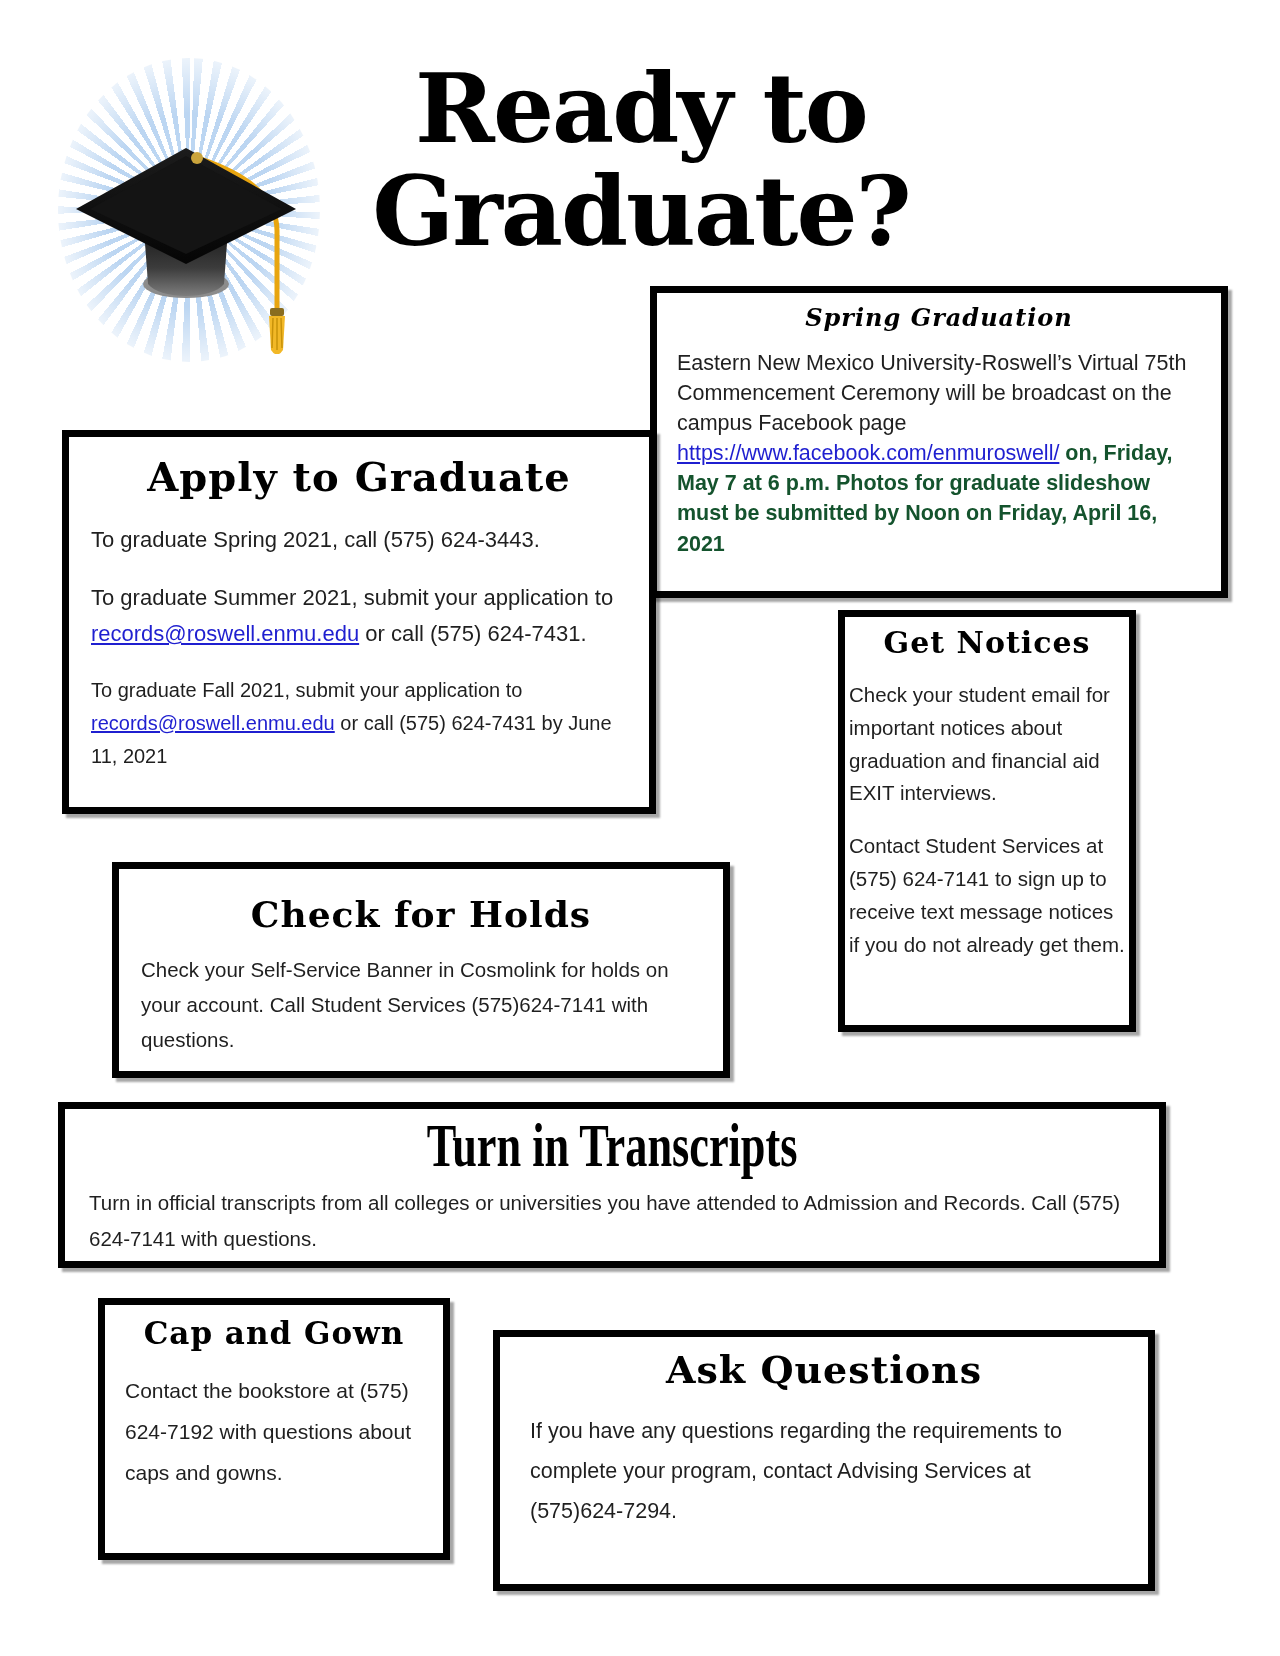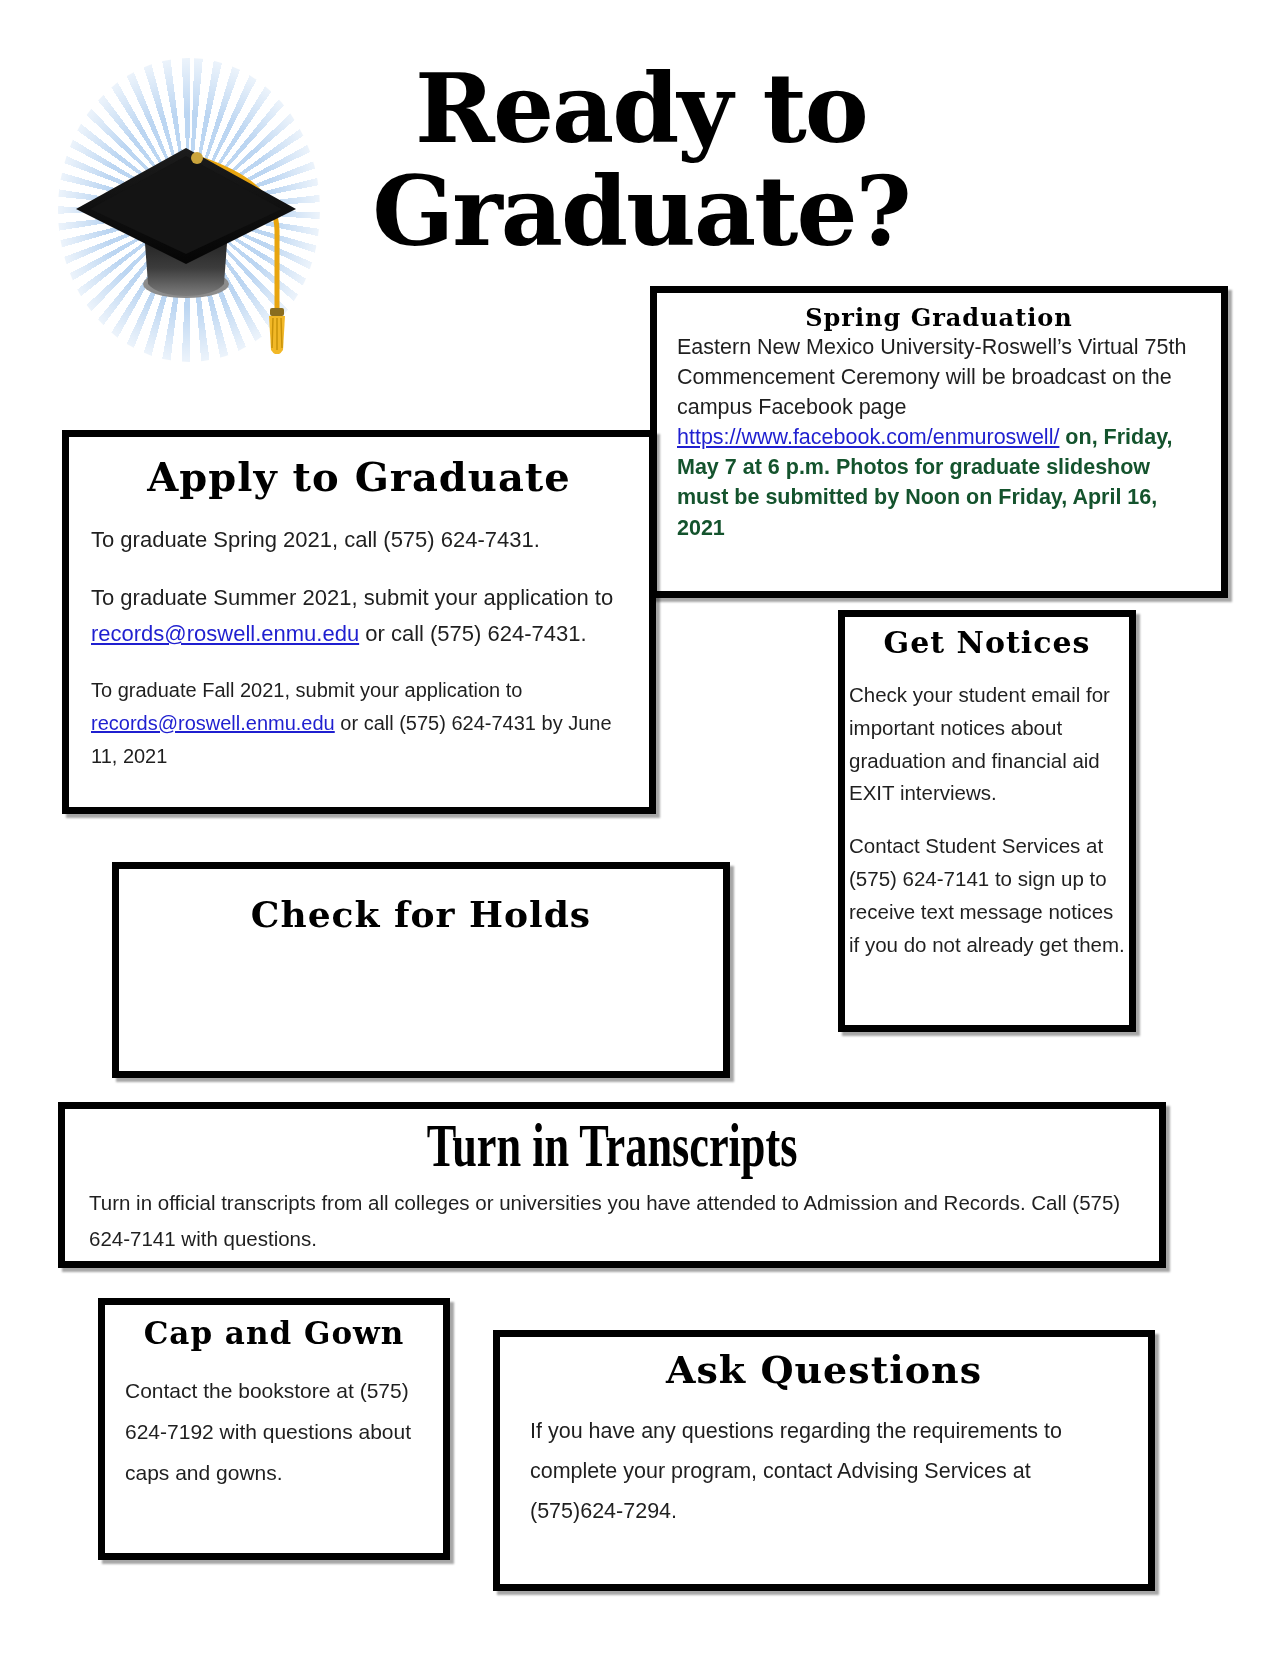--- a/index.html
+++ b/index.html
@@ -27,21 +27,21 @@
   
   .box {
     position:absolute; background:#fff; border:7px solid #000;
     box-shadow:4px 4px 2px rgba(0,0,0,.35);
   }
   .box h2 { text-align:center; letter-spacing:1px; }
   .box p { color:#1f1f1f; }
   a.doclink { color:#1f1fd0; text-decoration:underline; cursor:pointer; }
 
   .box-spring { left:650px; top:286px; width:578px; height:312px; padding:10px 20px 8px 20px; }
-  .box-spring h2 { font-size:24px; margin-bottom:0; }
+  .box-spring h2 { font-size:24px; margin-bottom:16px;font-style:italic; }
   .box-spring p { font-size:21.5px; line-height:1.4; }
   .box-spring .bold-seg { font-weight:bold; color:#14532d; }
 
   .box-apply { left:62px; top:430px; width:594px; height:384px; padding:16px 22px; }
   .box-apply h2 { font-size:40px; margin-bottom:22px; }
   .box-apply p { font-size:22px; line-height:1.66; margin-bottom:21px; }
   .box-apply p.smaller { font-size:20px; margin-bottom:0; }
 
   .box-notices { left:838px; top:610px; width:298px; height:422px; padding:8px 4px; }
   .box-notices h2 { font-size:30px; margin-bottom:18px; }
@@ -105,33 +105,34 @@
     <span>Graduate?</span>
   </h1>
 
   <section class="box box-spring">
     <h2 class="display-font">Spring Graduation</h2>
     <p><span>Eastern New Mexico University-Roswell’s Virtual 75th Commencement Ceremony will be broadcast on the campus Facebook page </span><a class="doclink">https://www.facebook.com/enmuroswell/</a><span class="bold-seg"> on, Friday, May 7 at 6 p.m.  Photos for graduate slideshow must be submitted by Noon on Friday, April 16, 2021</span></p>
   </section>
 
   <section class="box box-apply">
     <h2 class="display-font">Apply to Graduate</h2>
-    <p>To graduate Spring 2021, call (575) 624-7431.</p>
+    <p>To graduate Spring 2021, call (575) 624-3443.</p>
     <p><span>To graduate Summer 2021, submit your application to </span><a class="doclink">records@roswell.enmu.edu</a><span> or call (575) 624-7431.</span></p>
     <p class="smaller"><span>To graduate Fall 2021, submit your application to </span><a class="doclink">records@roswell.enmu.edu</a><span> or call (575) 624-7431 by June 11, 2021</span></p>
   </section>
 
   <section class="box box-notices">
     <h2 class="display-font">Get Notices</h2>
     <p>Check your student email for important notices about graduation and financial aid EXIT interviews.</p>
     <p>Contact Student Services at (575) 624-7141 to sign up to receive text message notices if you do not already get them.</p>
   </section>
 
   <section class="box box-holds">
     <h2 class="display-font">Check for Holds</h2>
+    <p>Check your Self-Service Banner in Cosmolink for holds on your account. Call Student Services (575)624-7141 with questions.</p>
   </section>
 
   <section class="box box-transcripts">
     <h2 class="display-font"><span>Turn in Transcripts</span></h2>
     <p>Turn in official transcripts from all colleges or universities you have attended to Admission and Records. Call (575) 624-7141 with questions.</p>
   </section>
 
   <section class="box box-capgown">
     <h2 class="display-font">Cap and Gown</h2>
     <p>Contact the bookstore at (575) 624-7192 with questions about caps and gowns.</p>

